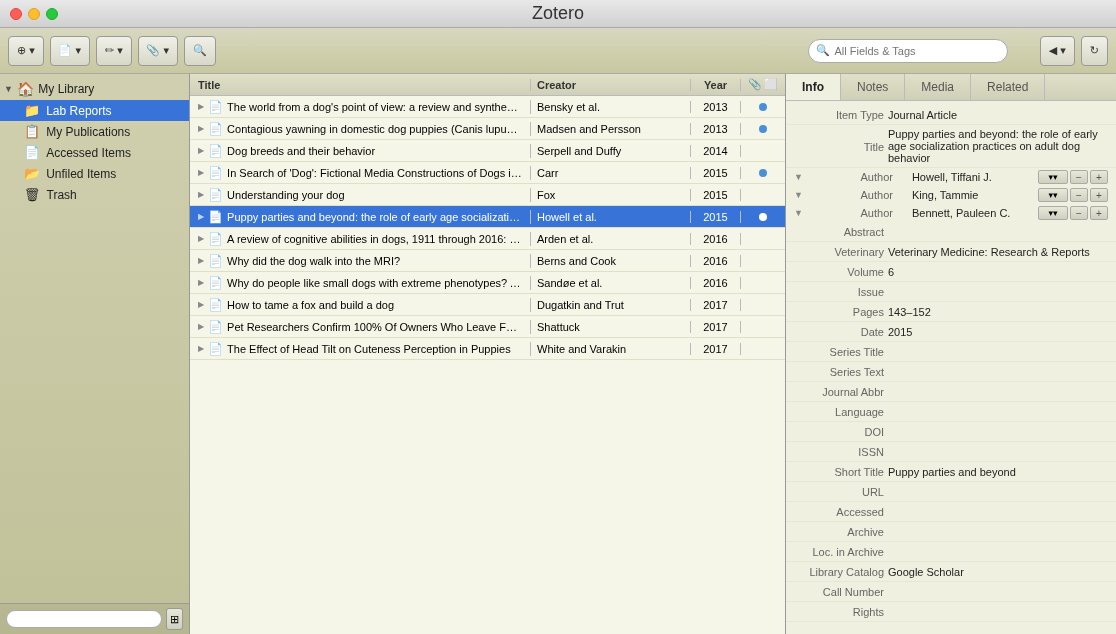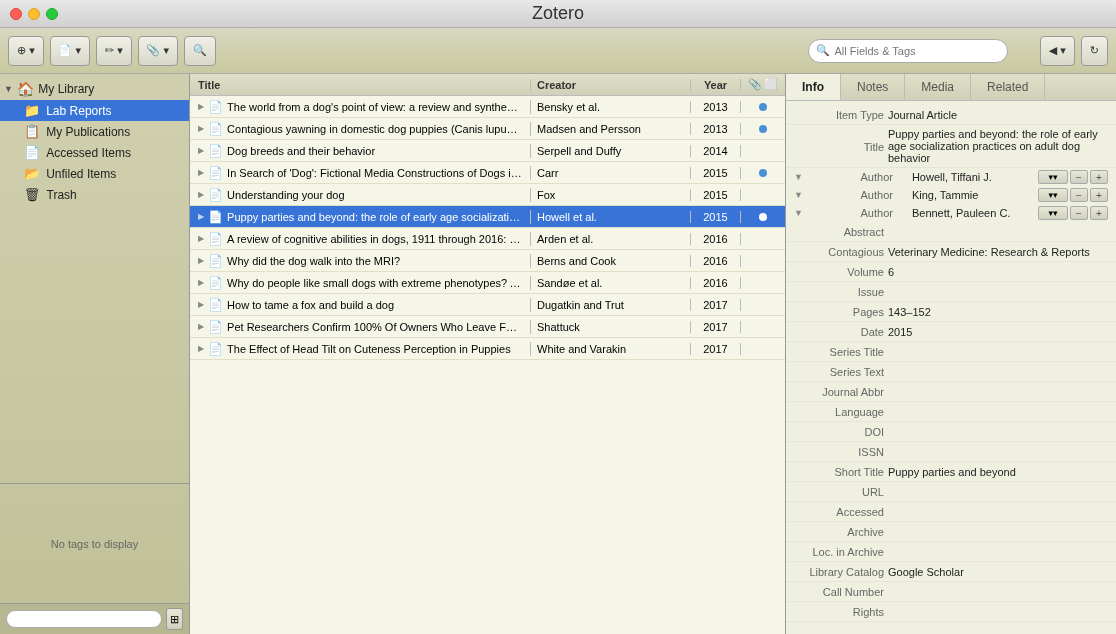--- a/index.html
+++ b/index.html
@@ -390,23 +390,20 @@
         <span>Unfiled Items</span>
       </div>
 
       <div class="sidebar-item" style="padding-left:24px;">
         <span style="font-size:13px;">🗑</span>
         <span>Trash</span>
       </div>
 
     </div>
 
-    <div class="sidebar-tags">
-      <div class="tags-content">No tags to display</div>
-    </div>
 
     <div class="sidebar-search">
       <input type="text" placeholder="" style="">
       <button class="tag-btn">⊞</button>
     </div>
   </div>
 
   <div class="content-area">
 
     <div class="items-list">
@@ -611,21 +608,21 @@
         <div style="width:30px;height:14px;background:linear-gradient(to bottom,#e8e8d8,#d0d0c0);border:1px solid #aaa;border-radius:2px;font-size:9px;display:flex;align-items:center;justify-content:center;cursor:pointer;">▾▾</div>
         <div class="author-btn">−</div>
         <div class="author-btn">+</div>
       </div>
     </div>
           <div class="detail-row">
       <div class="detail-label">Abstract</div>
       <div class="detail-value"></div>
     </div>
           <div class="detail-row">
-      <div class="detail-label">Contagious</div>
+      <div class="detail-label">Veterinary</div>
       <div class="detail-value">Veterinary Medicine: Research &amp; Reports</div>
     </div>
           <div class="detail-row">
       <div class="detail-label">Volume</div>
       <div class="detail-value">6</div>
     </div>
           <div class="detail-row">
       <div class="detail-label">Issue</div>
       <div class="detail-value"></div>
     </div>

